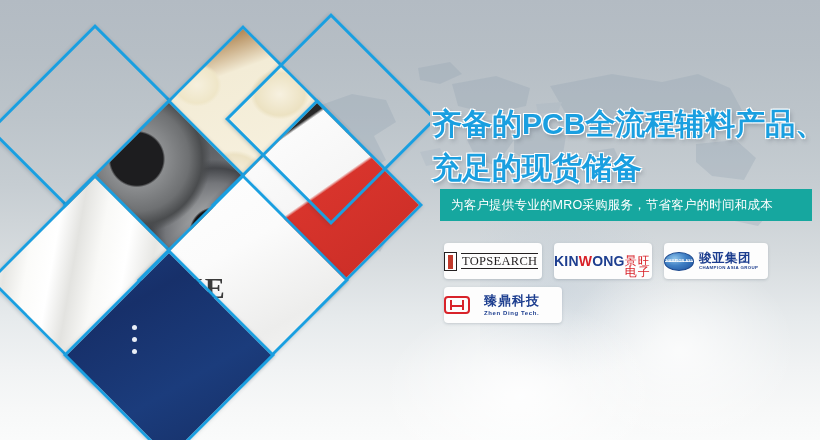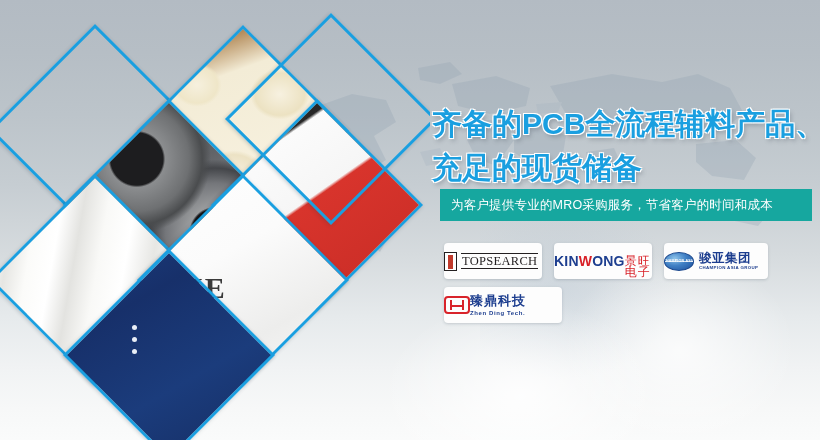--- a/index.html
+++ b/index.html
@@ -275,21 +275,21 @@
   }
   .ca-globe span {
     position:relative; font-size:3.6px; color:#ffffff; font-weight:700;
     letter-spacing:.2px; white-space:nowrap; z-index:2;
   }
   .ca-txt { line-height: 1; }
   .ca-cn { font-size: 12.5px; font-weight: 700; color: #1d3e8f; letter-spacing: .5px; }
   .ca-en { font-size: 4.4px; font-weight: 700; color:#1d3e8f; letter-spacing:.35px; margin-top:2px; }
 
   
-  .zd-wrap { display:flex; align-items:center; gap:0; }
+  .zd-wrap { display:flex; align-items:center; gap:14px; }
   .zd-mark {
     width: 26px; height: 18px;
     border: 2px solid #d8232a;
     border-radius: 4px;
     position: relative;
     box-sizing: border-box;
     display:flex; align-items:center; justify-content:center;
   }
   .zd-mark::before {
     content:""; position:absolute; left:4px; top:2px; bottom:2px;

